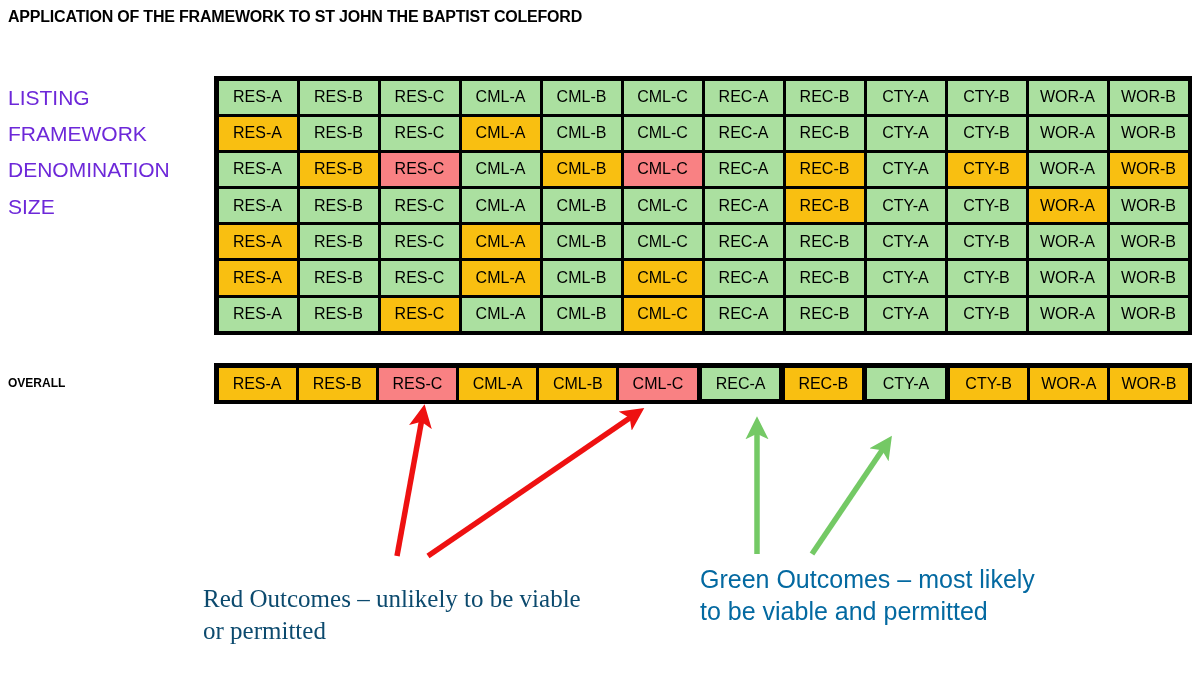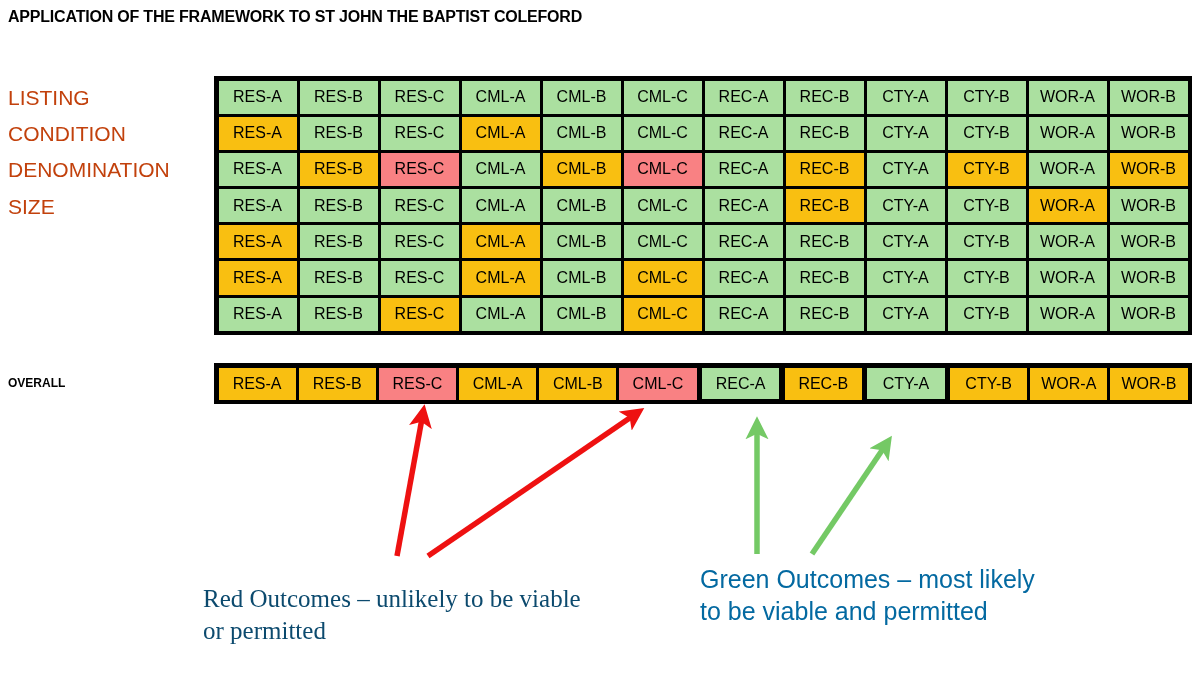--- a/index.html
+++ b/index.html
@@ -33,21 +33,21 @@
   .row-labels {
     position: absolute;
     left: 8px;
     top: 80px;
     width: 200px;
   }
   .row-label {
     height: 36.2px;
     line-height: 36.2px;
     font-size: 21px;
-    color: #c2410c;
+    color: #6d28d9;
     white-space: nowrap;
   }
 
   .overall-label {
     position: absolute;
     left: 8px;
     top: 366px;
     font-size: 12px;
     font-weight: bold;
     line-height: 34px;
@@ -138,21 +138,21 @@
     pointer-events: none;
   }
 </style>
 </head>
 <body>
 
 <div class="page-title">APPLICATION OF THE FRAMEWORK TO ST JOHN THE BAPTIST COLEFORD</div>
 
 <div class="row-labels">
     <div class="row-label">LISTING</div>
-    <div class="row-label">CONDITION</div>
+    <div class="row-label">FRAMEWORK</div>
     <div class="row-label">DENOMINATION</div>
     <div class="row-label">SIZE</div>
   </div>
 
 <div class="matrix">
     <div class="matrix-row">
       <div class="cell g">RES-A</div>
       <div class="cell g">RES-B</div>
       <div class="cell g">RES-C</div>
       <div class="cell g">CML-A</div>

